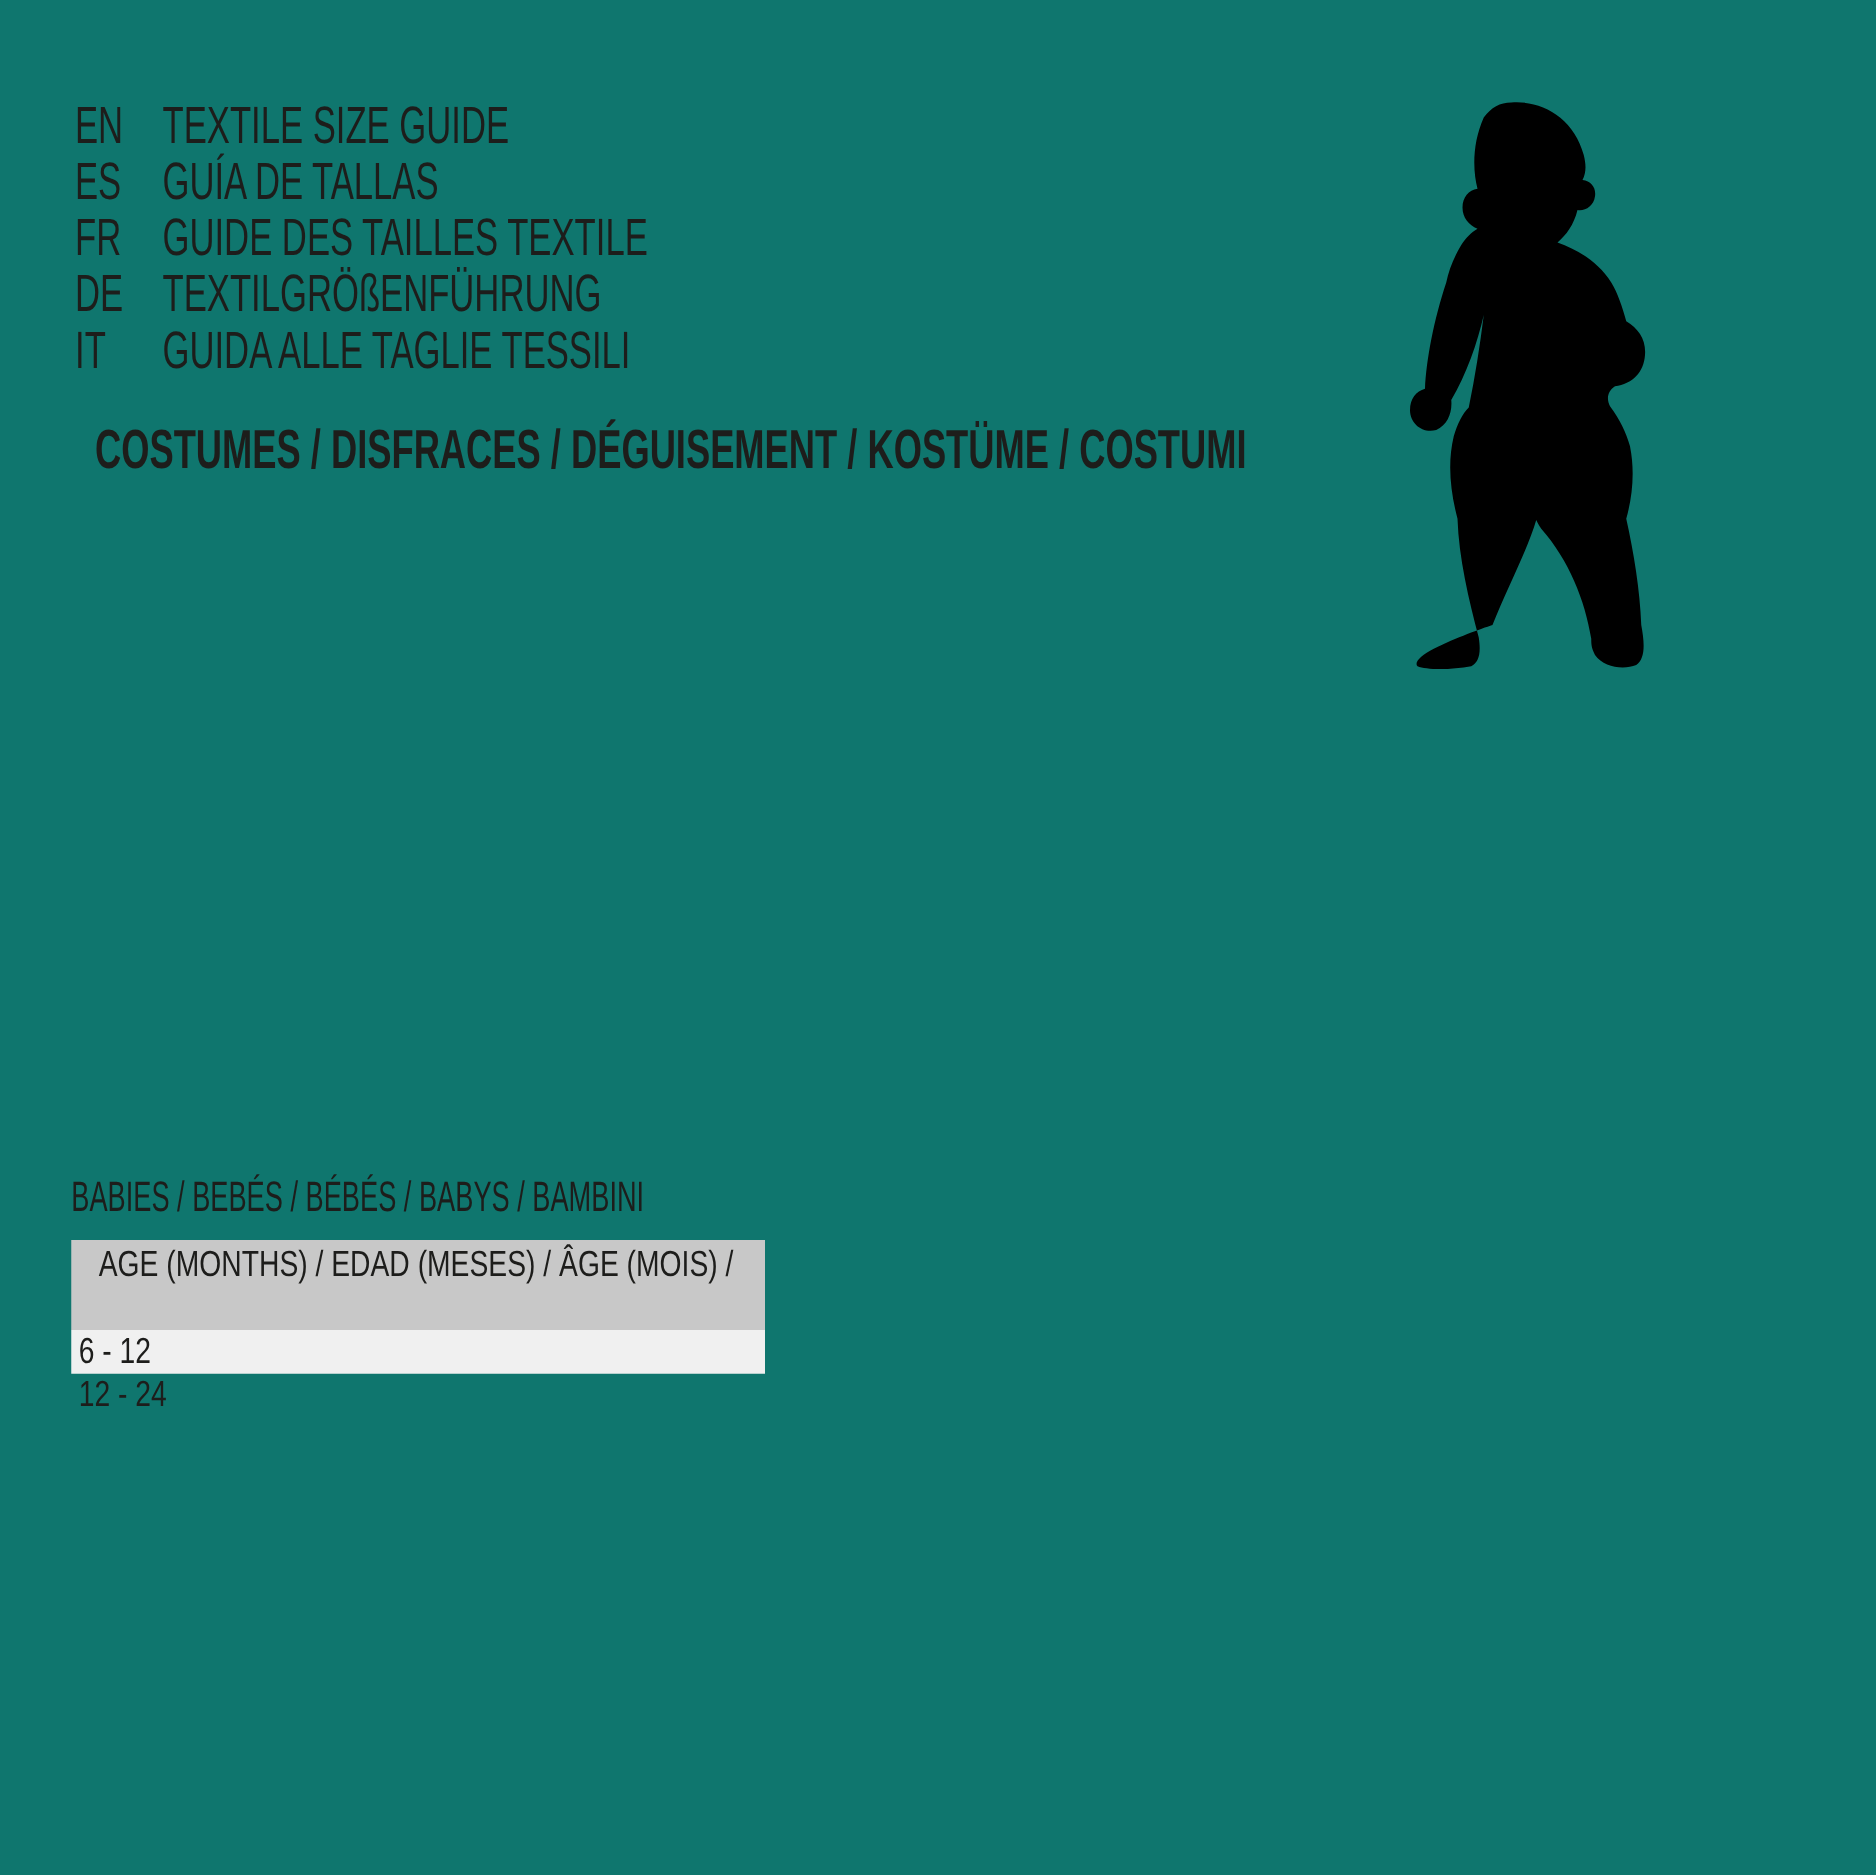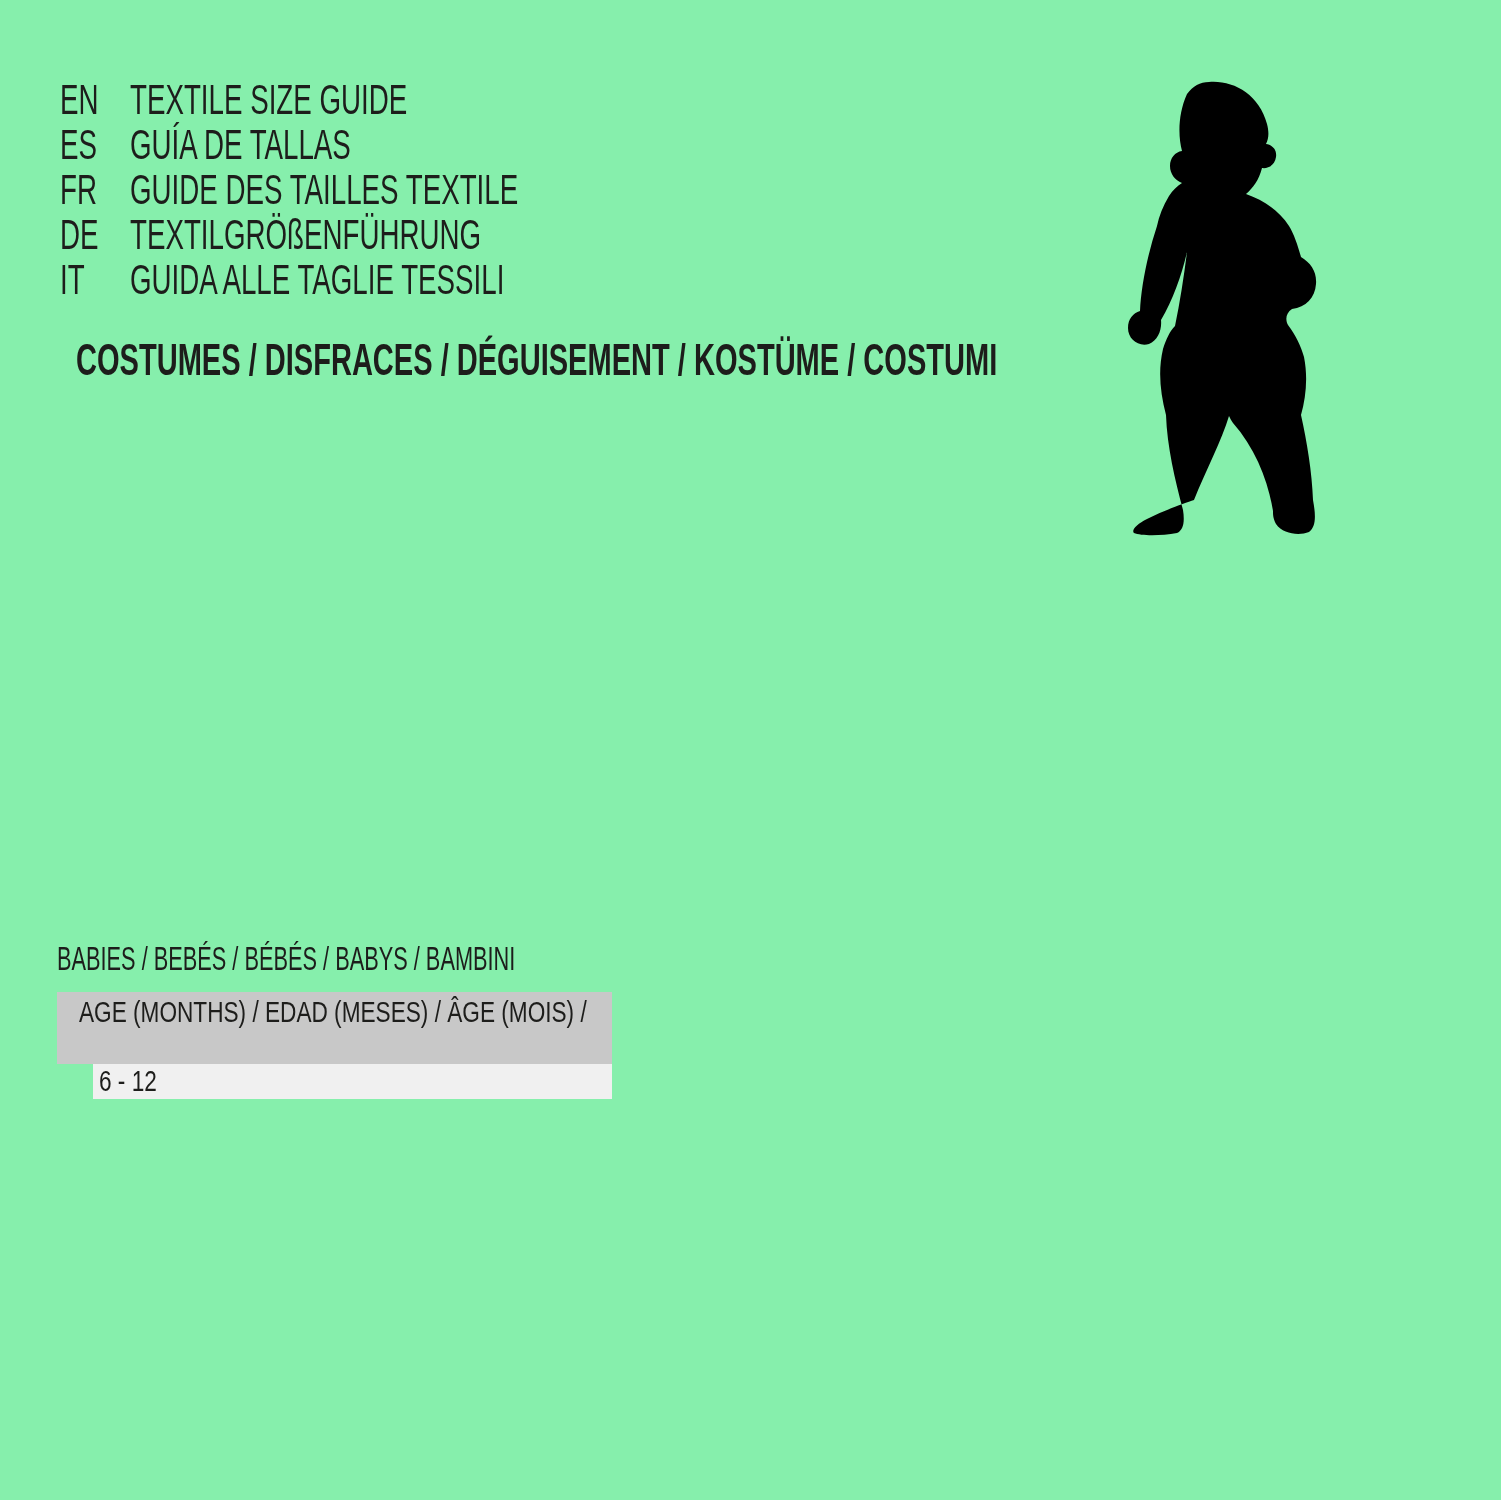--- a/index.html
+++ b/index.html
@@ -1,19 +1,19 @@
 <!DOCTYPE html>
 <html><head>
 <meta charset="utf-8">
 <style>
   html,body{margin:0;padding:0;background:#ffffff;}
   .page{
     position:relative;
     width:1501px;height:1500px;
-    background:#86efac;
+    background:#0f766e;
     overflow:hidden;
     font-family:"Liberation Sans", sans-serif;
     color:#1d1d1b;
   }
   
   .cx{display:inline-block;transform-origin:0 50%;white-space:nowrap;}
 
   
   .langs{position:absolute;left:60px;top:77px;}
   .lang-row{position:relative;height:45px;}
@@ -36,21 +36,21 @@
   .babies-title .cx{font-size:34px;transform:scaleX(.64);}
 
   .age-table{position:absolute;left:57px;top:992px;width:555px;}
   .age-thead{
     background:#c8c8c8;height:72px;box-sizing:border-box;
     padding:4px 0 0 6px;
   }
   .age-thead .hline{height:33px;line-height:33px;margin-left:16px;}
   .age-thead .cx{font-size:29px;transform:scaleX(.78);}
   .age-row{height:35px;line-height:35px;padding-left:6px;box-sizing:border-box;}
-  .age-row.alt{background:#f0f0f0;margin-left:36px;}
+  .age-row.alt{background:#f0f0f0;}
   .age-row .cx{font-size:29px;transform:scaleX(.78);}
 </style>
 </head>
 <body>
 
 <div class="page">
 
   <div class="langs">
     <div class="lang-row">
       <span class="lang-code">EN</span>
@@ -128,15 +128,18 @@
 
   <div class="age-table">
     <div class="age-thead">
       <div class="hline">
         <span class="cx">AGE (MONTHS) / EDAD (MESES) / ÂGE (MOIS) /</span>
       </div>
     </div>
     <div class="age-row alt">
       <span class="cx">6 - 12</span>
     </div>
+    <div class="age-row">
+      <span class="cx">12 - 24</span>
+    </div>
   </div>
 
 </div>
 
 </body></html>

